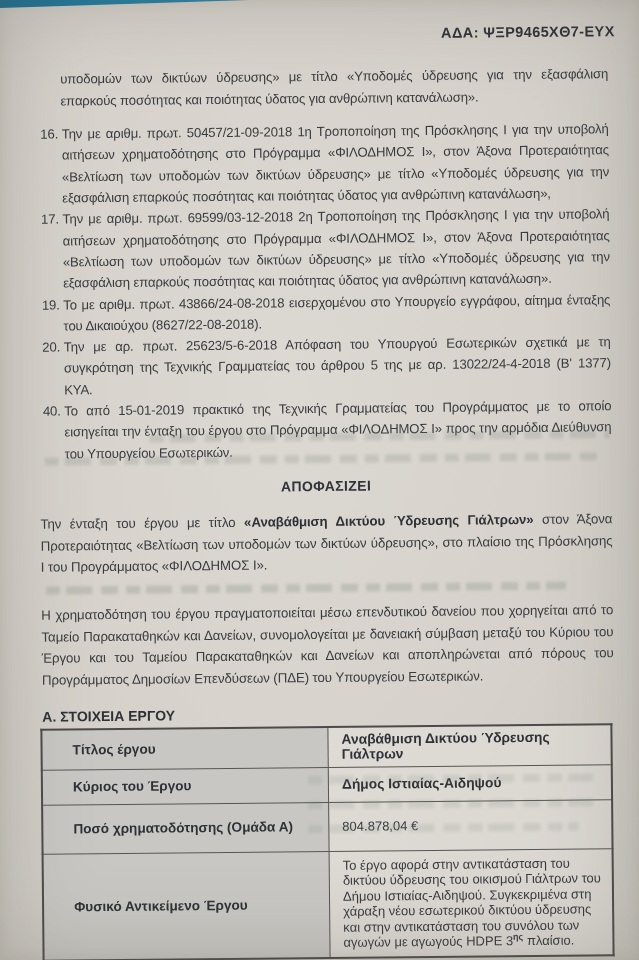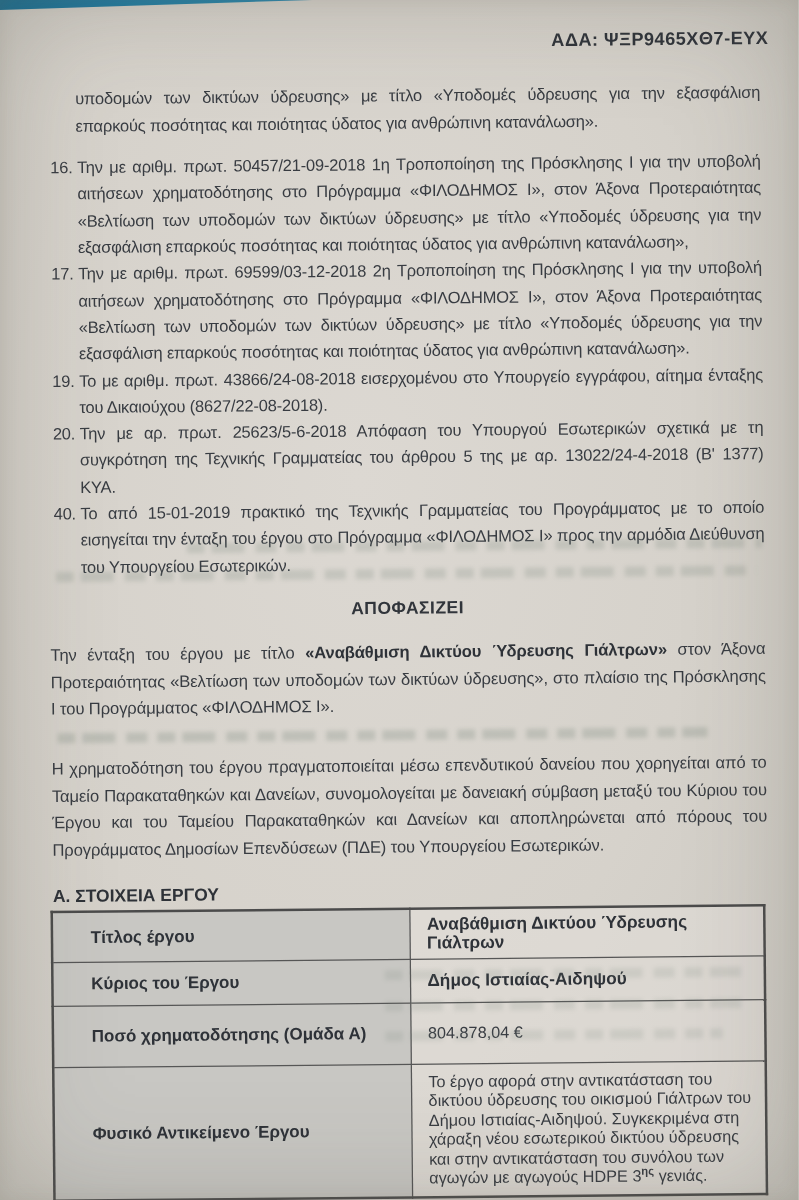--- a/index.html
+++ b/index.html
@@ -124,21 +124,21 @@
       <tr class="r2">
         <td class="lbl">Κύριος του Έργου</td>
         <td class="val bold">Δήμος Ιστιαίας-Αιδηψού</td>
       </tr>
       <tr class="r3">
         <td class="lbl">Ποσό χρηματοδότησης (Ομάδα Α)</td>
         <td class="val">804.878,04 €</td>
       </tr>
       <tr class="r4">
         <td class="lbl">Φυσικό Αντικείμενο Έργου</td>
-        <td class="val"><span>Το έργο αφορά στην αντικατάσταση του δικτύου ύδρευσης του οικισμού Γιάλτρων του Δήμου Ιστιαίας-Αιδηψού. Συγκεκριμένα στη χάραξη νέου εσωτερικού δικτύου ύδρευσης και στην αντικατάσταση του συνόλου των αγωγών με αγωγούς HDPE 3</span><sup class="gen">ης</sup><span> γενιάς.</span></td>
+        <td class="val"><span>Το έργο αφορά στην αντικατάσταση του δικτύου ύδρευσης του οικισμού Γιάλτρων του Δήμου Ιστιαίας-Αιδηψού. Συγκεκριμένα στη χάραξη νέου εσωτερικού δικτύου ύδρευσης και στην αντικατάσταση του συνόλου των αγωγών με αγωγούς HDPE 3</span><sup class="gen">ης</sup><span> πλαίσιο.</span></td>
       </tr>
     </tbody>
       </table>
 
   </div>
 
   <div class="bleed b1"></div>
   <div class="bleed b2"></div>
   <div class="bleed b3"></div>
   <div class="bleed b4"></div>

